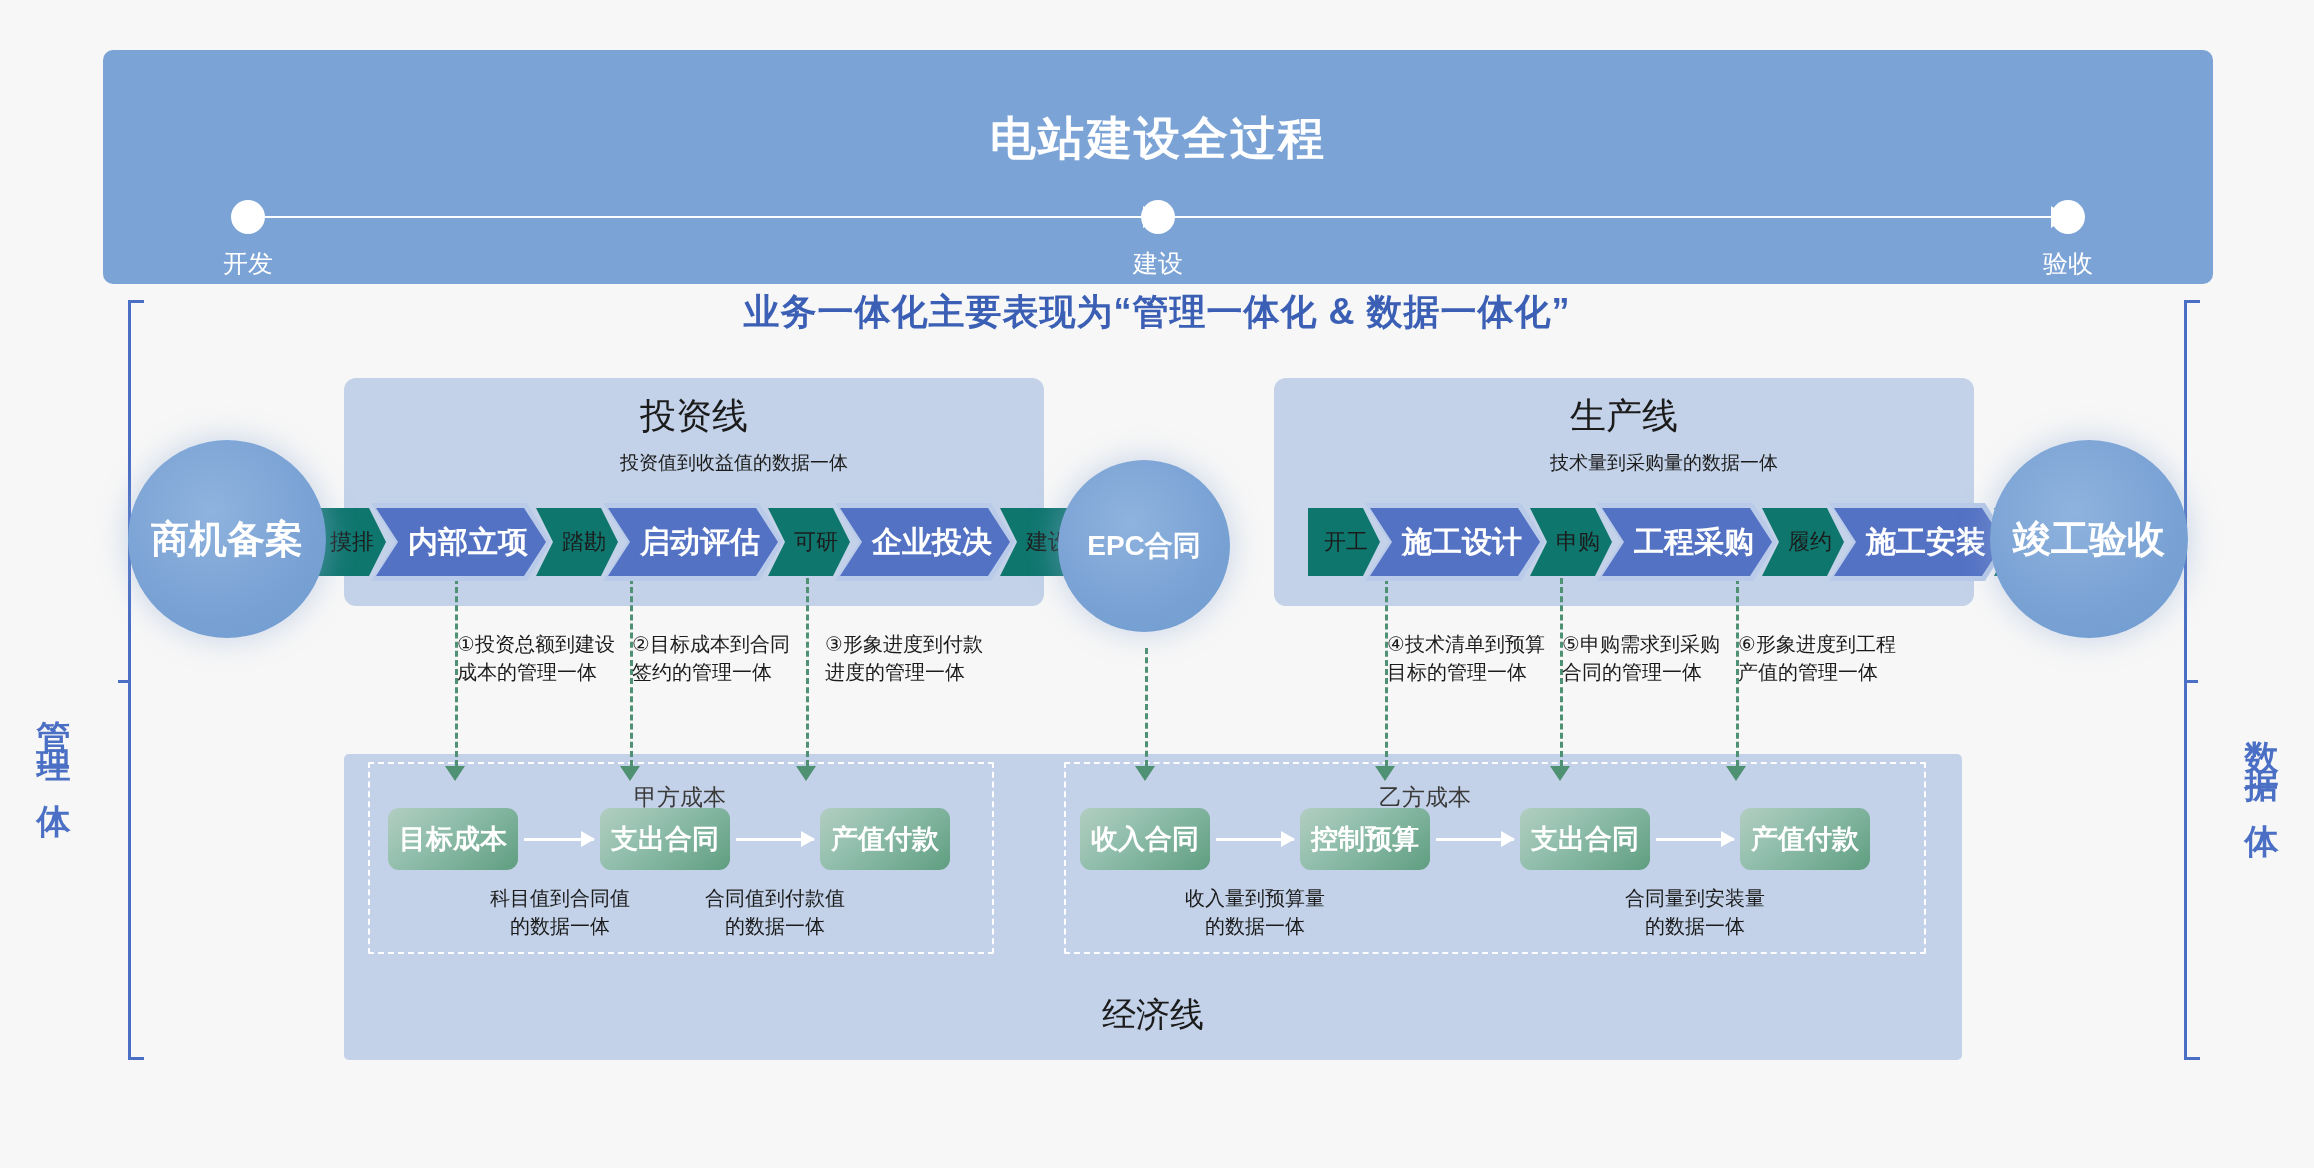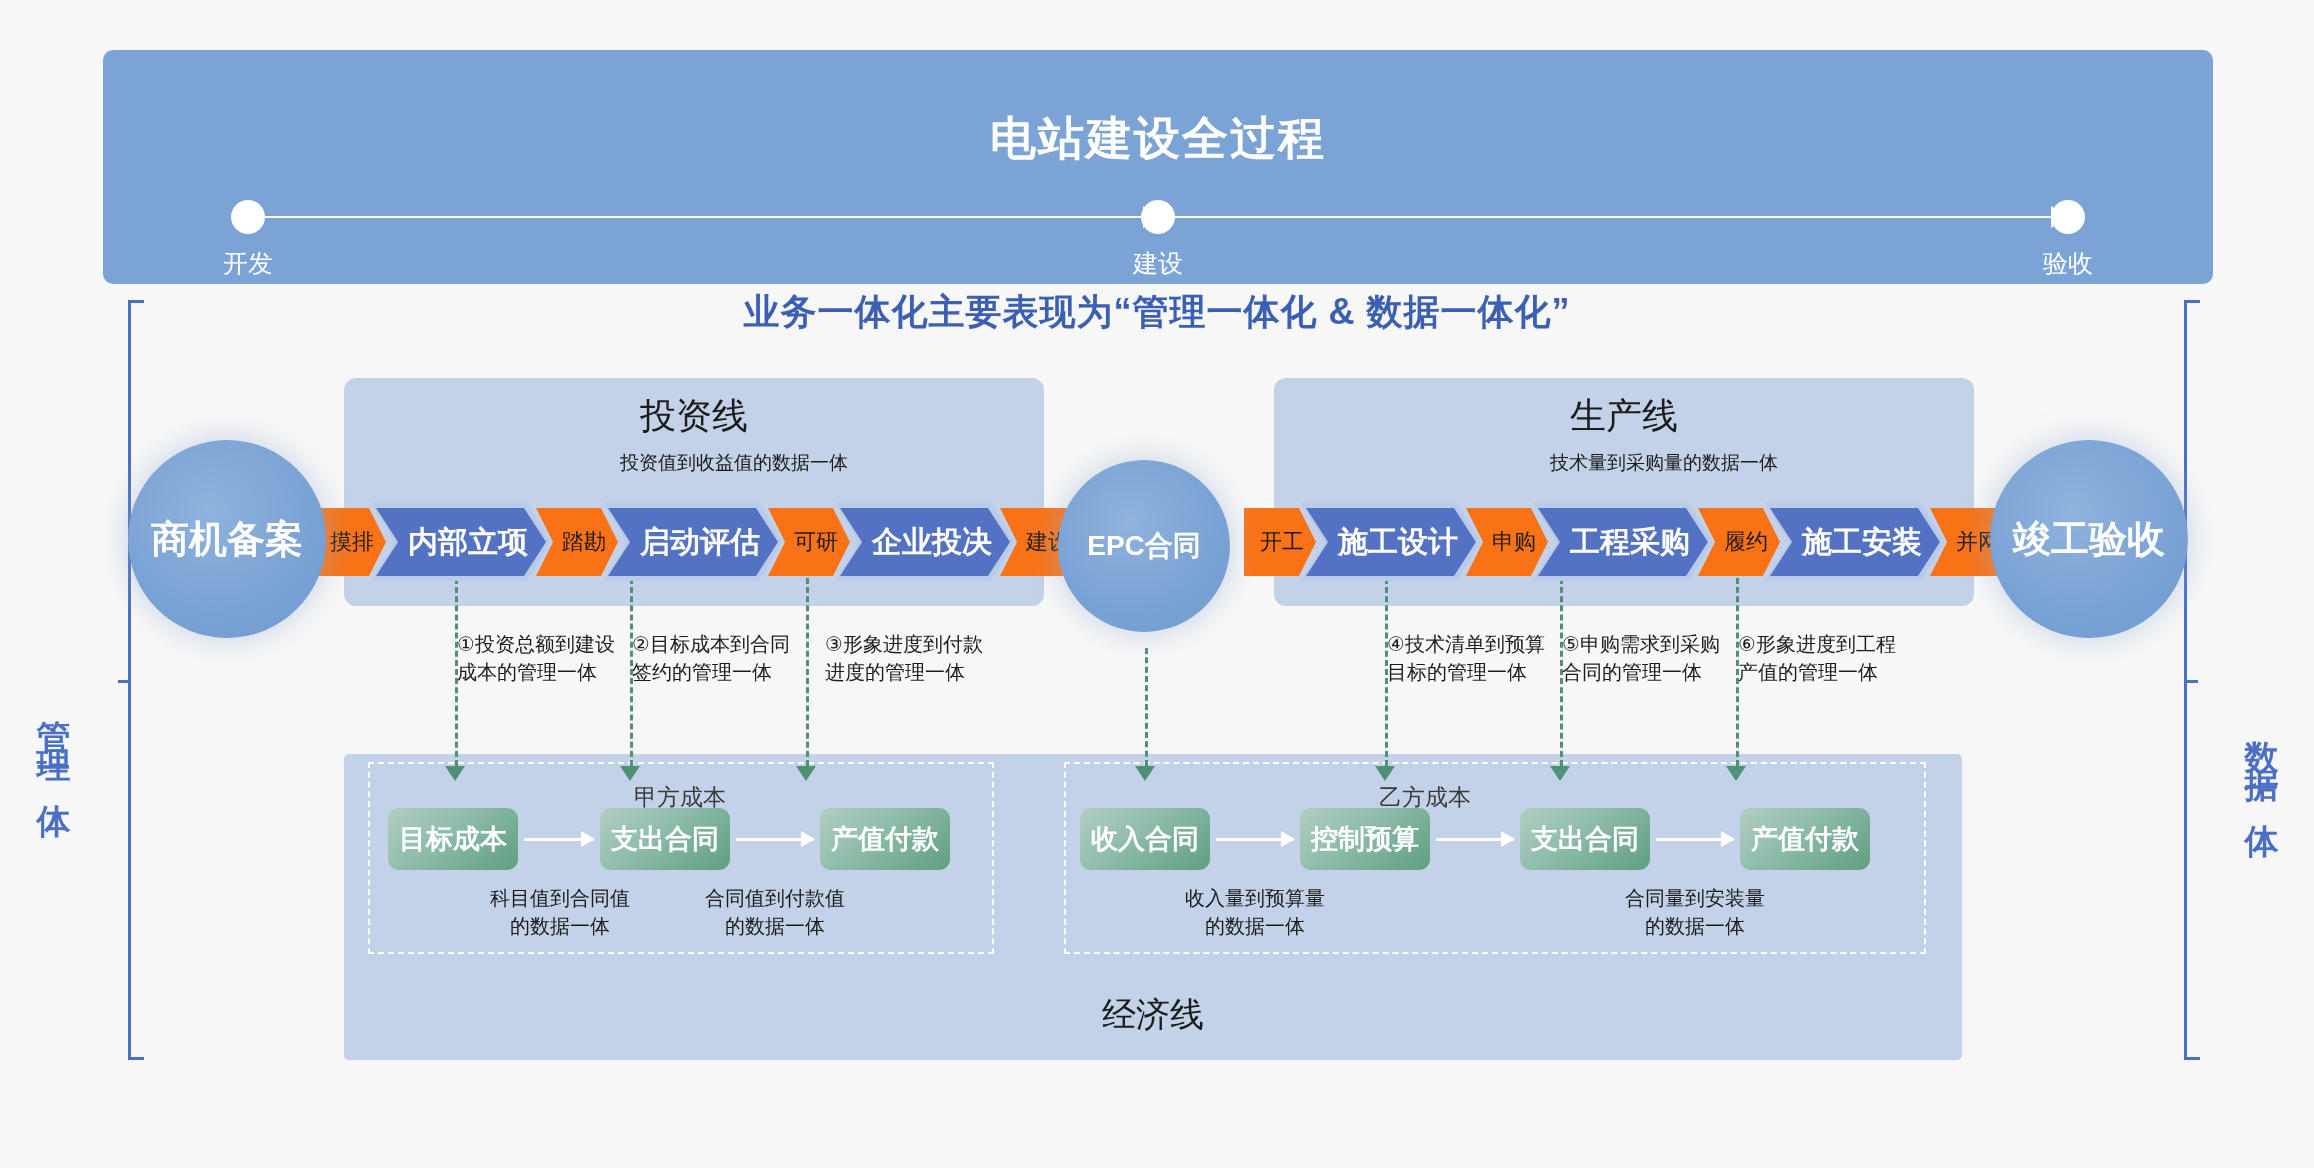--- a/index.html
+++ b/index.html
@@ -200,33 +200,33 @@
   
   .chev-row {
     position: absolute;
     top: 508px;
     height: 68px;
     display: flex;
     align-items: stretch;
     z-index: 4;
   }
   #chev-row-investment { left: 314px; }
-  #chev-row-production { left: 1244px; }
+  #chev-row-production { left: 1308px; }
 
   .chev {
     position: relative;
     display: flex;
     align-items: center;
     justify-content: center;
     height: 68px;
     box-sizing: border-box;
   }
   .chev .txt { position: relative; z-index: 2; white-space: nowrap; }
   .chev.plain {
-    background: #f97316;
+    background: #0f766e;
     color: #1b1b1b;
     font-size: 22px;
     padding: 0 12px 0 26px;
     clip-path: polygon(0 0, calc(100% - 17px) 0, 100% 50%, calc(100% - 17px) 100%, 0 100%, 17px 50%);
   }
   .chev.plain.first {
     clip-path: polygon(0 0, calc(100% - 17px) 0, 100% 50%, calc(100% - 17px) 100%, 0 100%);
     padding-left: 16px;
   }
   .chev.plain.last {

